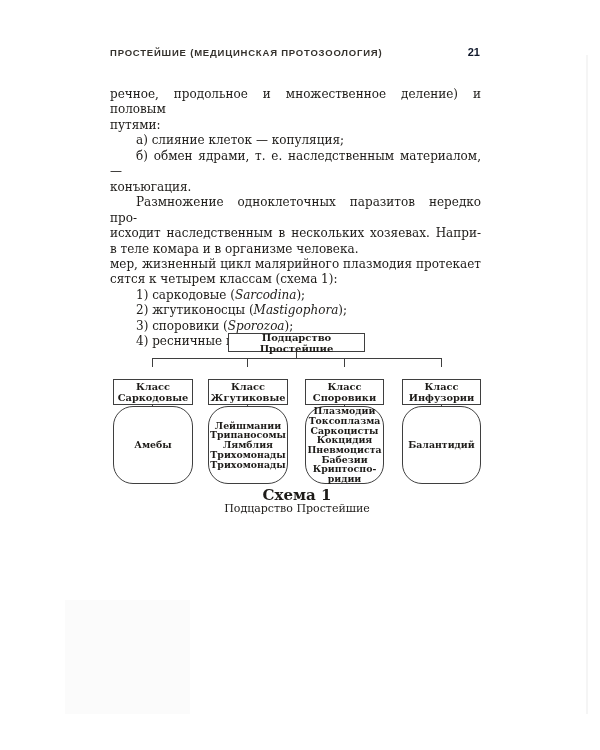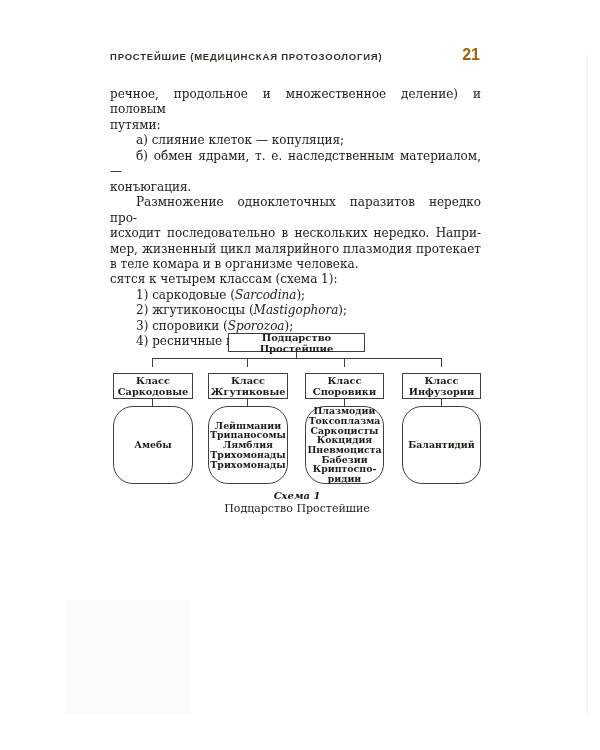--- a/index.html
+++ b/index.html
@@ -5,49 +5,49 @@
   * { margin:0; padding:0; box-sizing:border-box; }
   html,body { width:600px; height:750px; }
   body { background:#ffffff; font-family:"DejaVu Serif", serif; color:#1d1b18; }
   .page { position:relative; width:600px; height:714px; background:#ffffff; overflow:hidden; }
 
   
   .runhead { position:absolute; left:110px; top:46px; width:370px; height:16px;
              display:flex; justify-content:space-between; align-items:baseline;
              font-family:"Liberation Sans", sans-serif; }
   .runhead .title { font-size:9.5px; font-weight:700; letter-spacing:0.8px; color:#34312c; }
-  .runhead .pnum  { font-size:16px; font-weight:700; color:#a16207; }
+  .runhead .pnum  { font-size:11px; font-weight:700; color:#0f172a; }
 
   
   .bodytext { position:absolute; left:110px; top:87px; width:371px; font-size:12px; }
   .line { line-height:15.45px; min-height:15.45px; white-space:nowrap; }
   .line.just { white-space:normal; text-align:justify; text-align-last:justify; }
   .line.ind  { text-indent:26px; }
   .line em { font-style:italic; }
 
   
   .scheme { position:absolute; left:0; top:333px; width:600px; height:212px; font-weight:700;padding-left:39px; }
   .dbox { position:absolute; border:1px solid #3f3f3f; background:#fff;
           display:flex; flex-direction:column; align-items:center; justify-content:center;
           text-align:center; }
   .root-box { left:228px; top:0; width:137px; height:19px; font-size:10px; }
-  .class-box { top:40px; height:26px; font-size:9.8px; line-height:11px; }
+  .class-box { top:46px; height:26px; font-size:9.8px; line-height:11px; }
   .members-box { top:73px; height:78px; font-size:9.4px; line-height:9.7px;border-radius:20px; }
   .p1 { left:113px; width:80px; }
   .p2 { left:208px; width:80px; }
   .p3 { left:305px; width:79px; }
   .p4 { left:402px; width:79px; }
   .conn { position:absolute; background:#3f3f3f; }
   .v-main  { left:296px; top:19px; width:1px; height:6px; }
   .h-bar   { left:152px; top:25px; width:289px; height:1px; }
   .v-cls   { top:25px; width:1px; height:9px; }
   .v-mem   { top:60px; width:1px; height:13px; }
   .x1 { left:152px; } .x2 { left:247px; } .x3 { left:344px; } .x4 { left:441px; }
   .caption { position:absolute; left:113px; top:156px; width:368px; text-align:center; }
-  .caption .cap-title { font-size:10px; font-weight:700; line-height:13px;font-style:italic; }
+  .caption .cap-title { font-size:15px; font-weight:700; line-height:13px; }
   .caption .cap-sub   { font-size:11px;  font-weight:400; line-height:14px; }
 
   
   .art-right  { position:absolute; left:586px; top:55px; width:2px; height:688px; background:rgba(0,0,0,0.04); }
   .art-smudge { position:absolute; left:65px; top:600px; width:125px; height:148px; background:rgba(0,0,0,0.015); }
 </style>
 </head>
 <body>
 
 <div class="page">
@@ -57,23 +57,23 @@
     <span class="pnum">21</span>
   </div>
 
   <div class="bodytext" id="bodytext">
       <div class="line just">речное, продольное и множественное деление) и половым</div>
       <div class="line">путями:</div>
       <div class="line ind">а) слияние клеток — копуляция;</div>
       <div class="line ind just">б) обмен ядрами, т. е. наследственным материалом, —</div>
       <div class="line">конъюгация.</div>
       <div class="line ind just">Размножение одноклеточных паразитов нередко про-</div>
-      <div class="line just">исходит последовательно в нескольких нередко. Напри-</div>
+      <div class="line just">исходит наследственным в нескольких хозяевах. Напри-</div>
+      <div class="line">в теле комара и в организме человека.</div>
       <div class="line just">мер, жизненный цикл малярийного плазмодия протекает</div>
-      <div class="line">в теле комара и в организме человека.</div>
       <div class="line">сятся к четырем классам (схема 1):</div>
       <div class="line ind"><span>1) саркодовые (</span><em>Sarcodina</em><span>);</span></div>
       <div class="line ind"><span>2) жгутиконосцы (</span><em>Mastigophora</em><span>);</span></div>
       <div class="line ind"><span>3) споровики (</span><em>Sporozoa</em><span>);</span></div>
       <div class="line ind"><span>4) ресничные инфузории (</span><em>Ciliata</em><span>).</span></div>
     </div>
 
   <div class="scheme">
     <div class="dbox root-box">Подцарство Простейшие</div>
 

